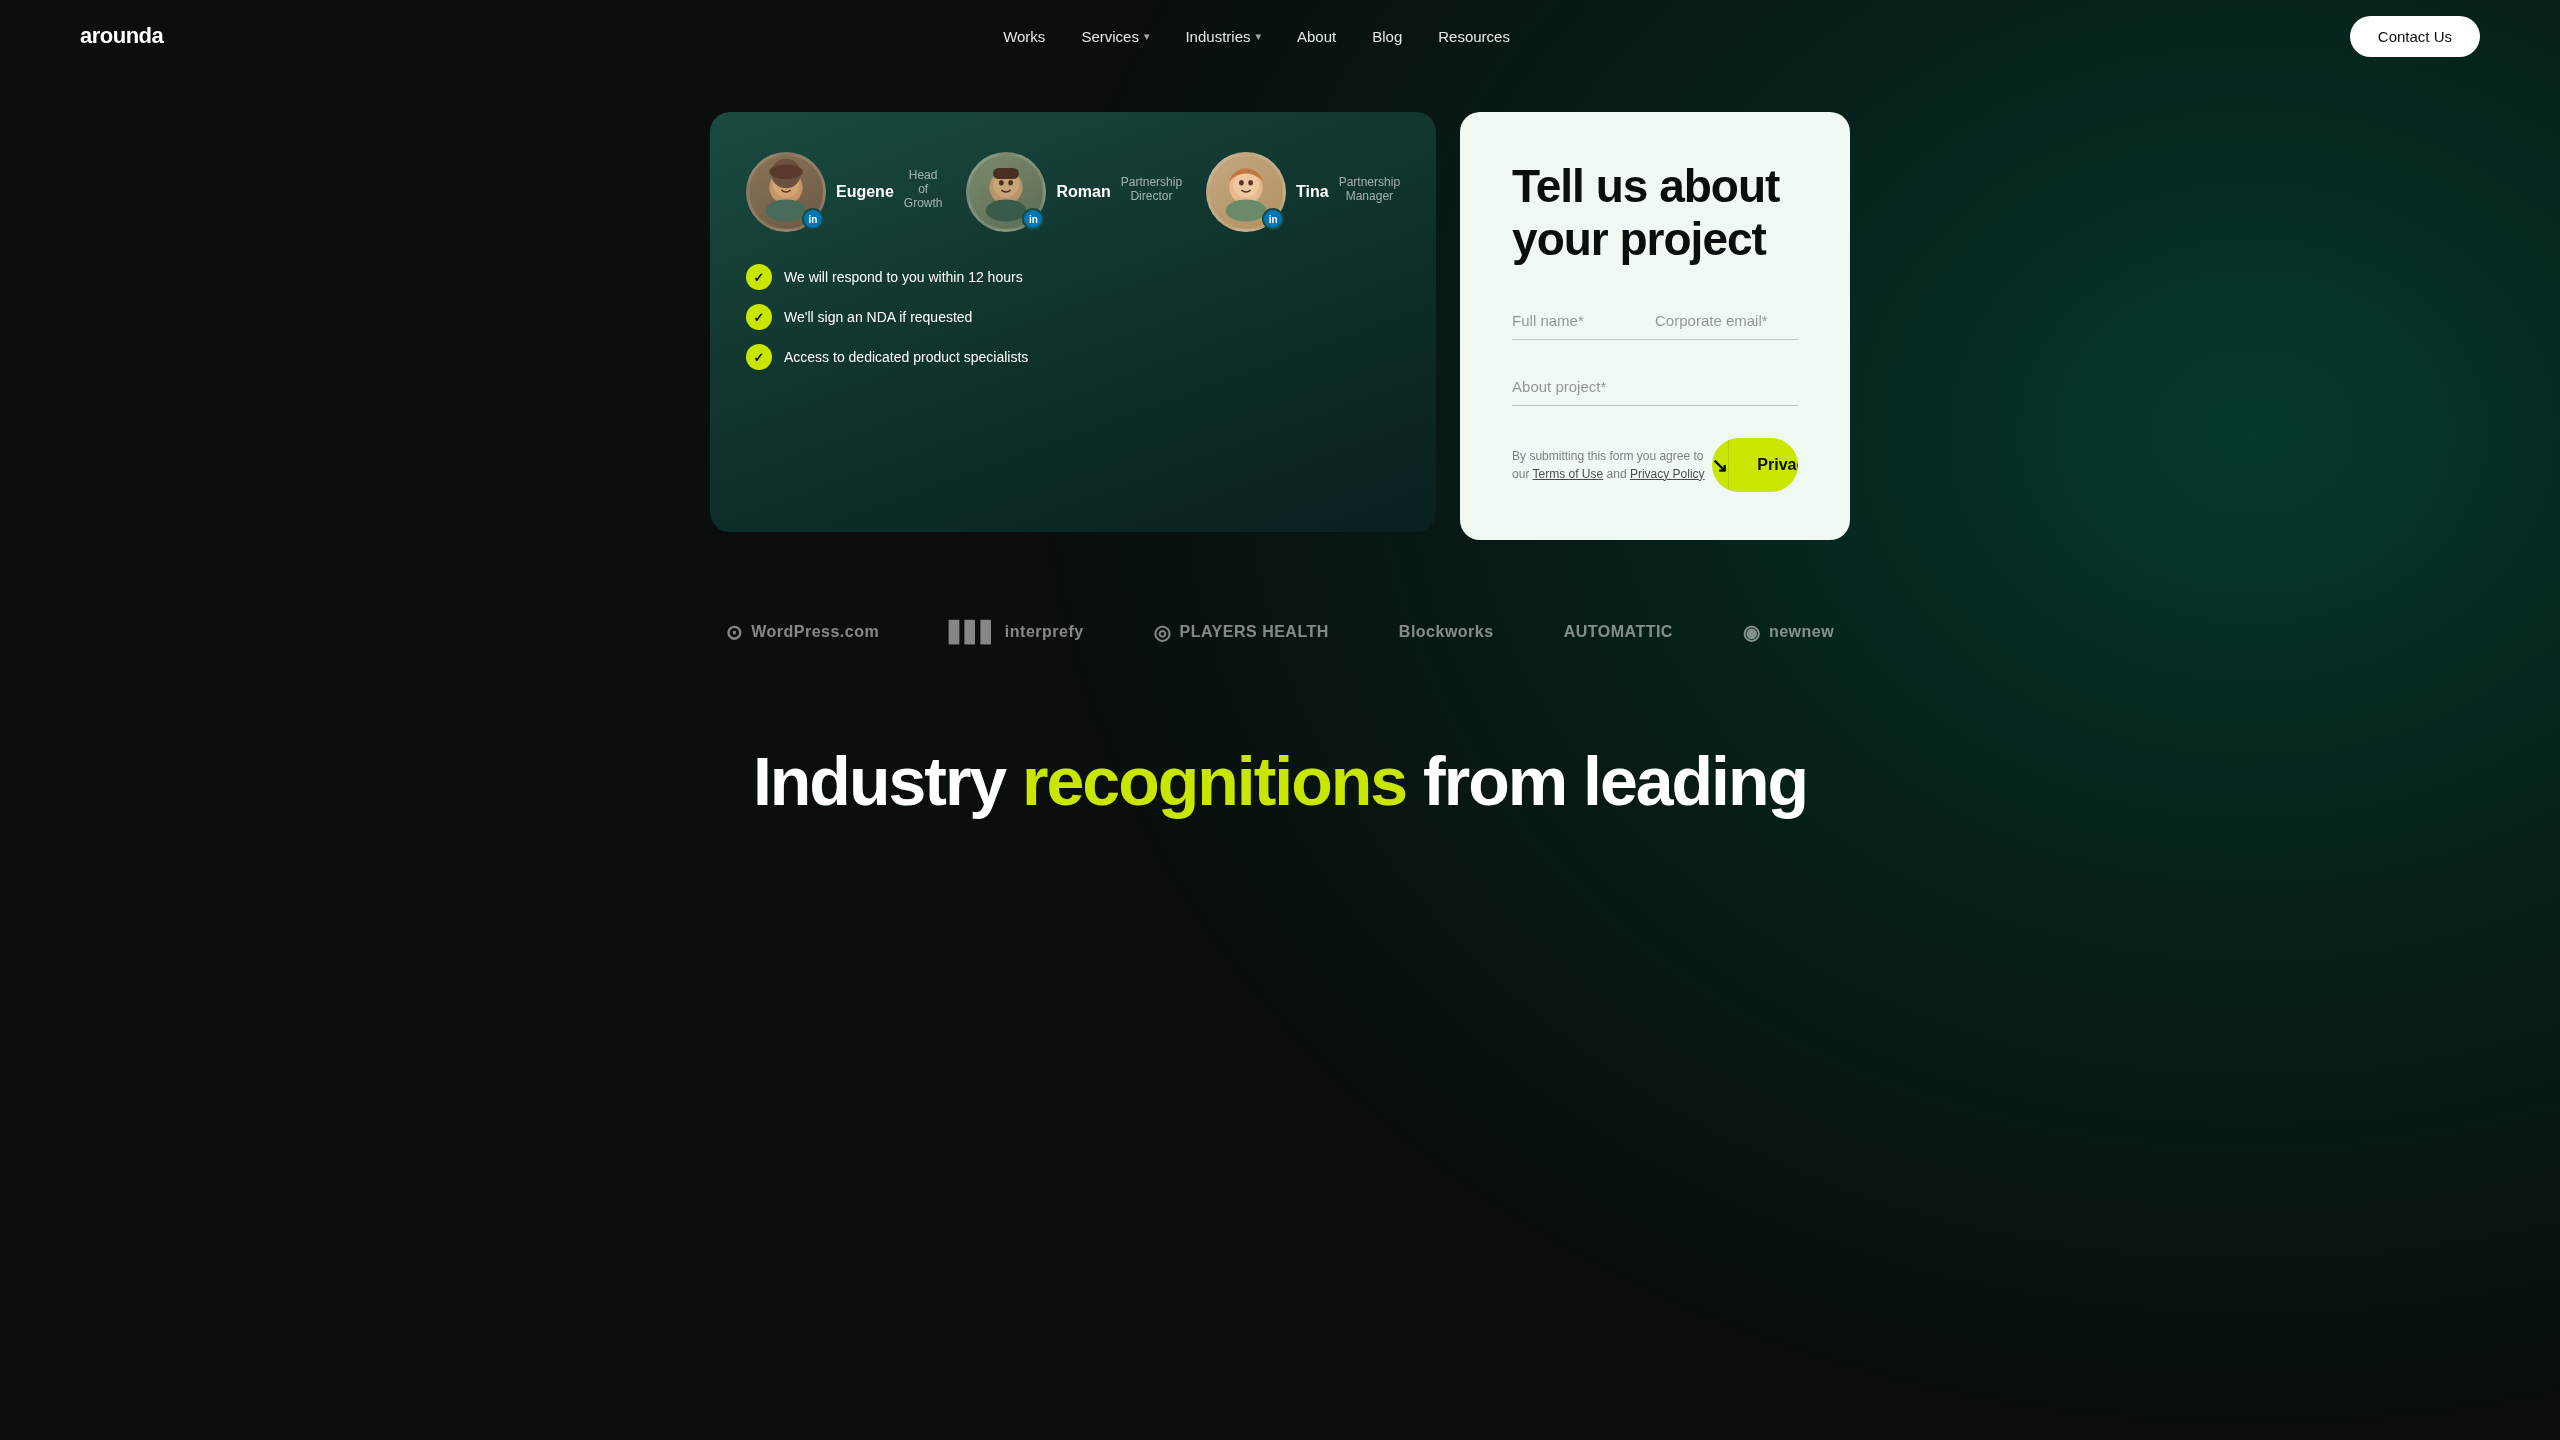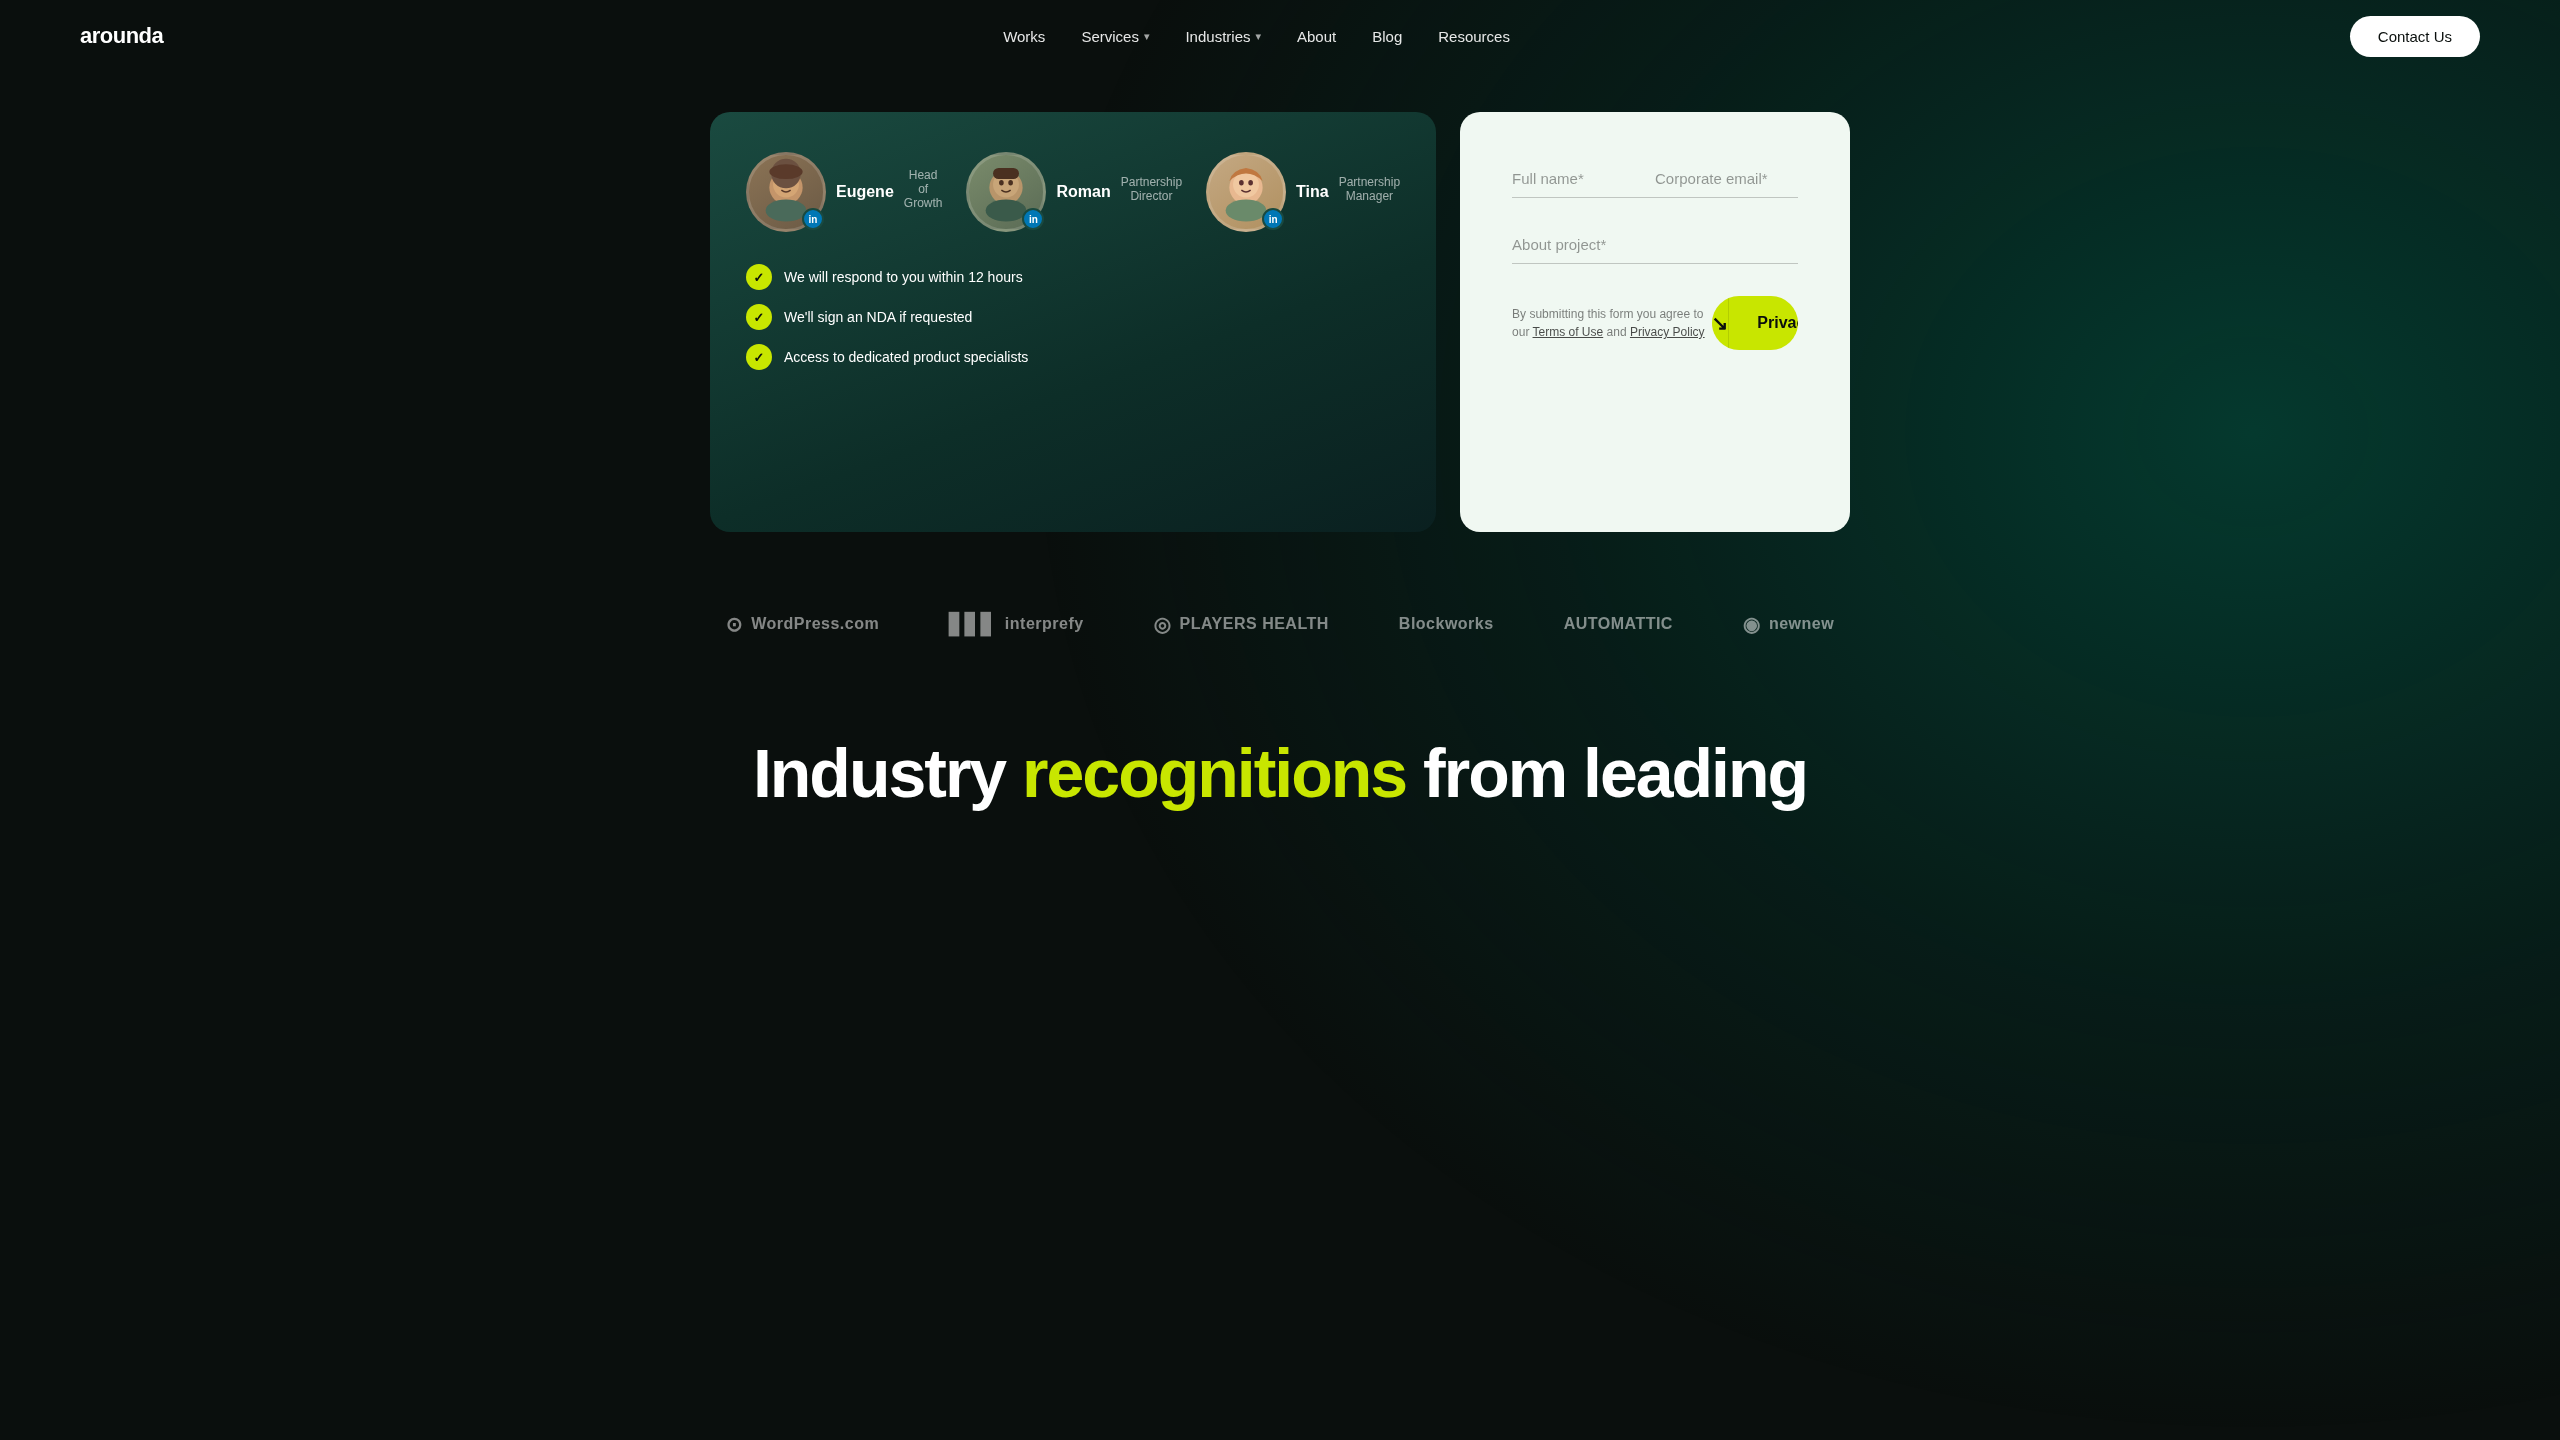--- a/index.html
+++ b/index.html
@@ -505,20 +505,21 @@
       </div>
       <div class="feature-item">
         <div class="check-circle">✓</div>
         <span class="feature-text">Access to dedicated product specialists</span>
       </div>
     </div>
 
   </div>
 
   <div class="right-card">
+    <h2 class="form-title">Tell us about your project</h2>
 
     <div class="form-row">
       <div class="form-group">
         <input type="text" class="form-input" placeholder="Full name*" style="">
       </div>
       <div class="form-group">
         <input type="email" class="form-input" placeholder="Corporate email*" style="">
       </div>
     </div>
 

